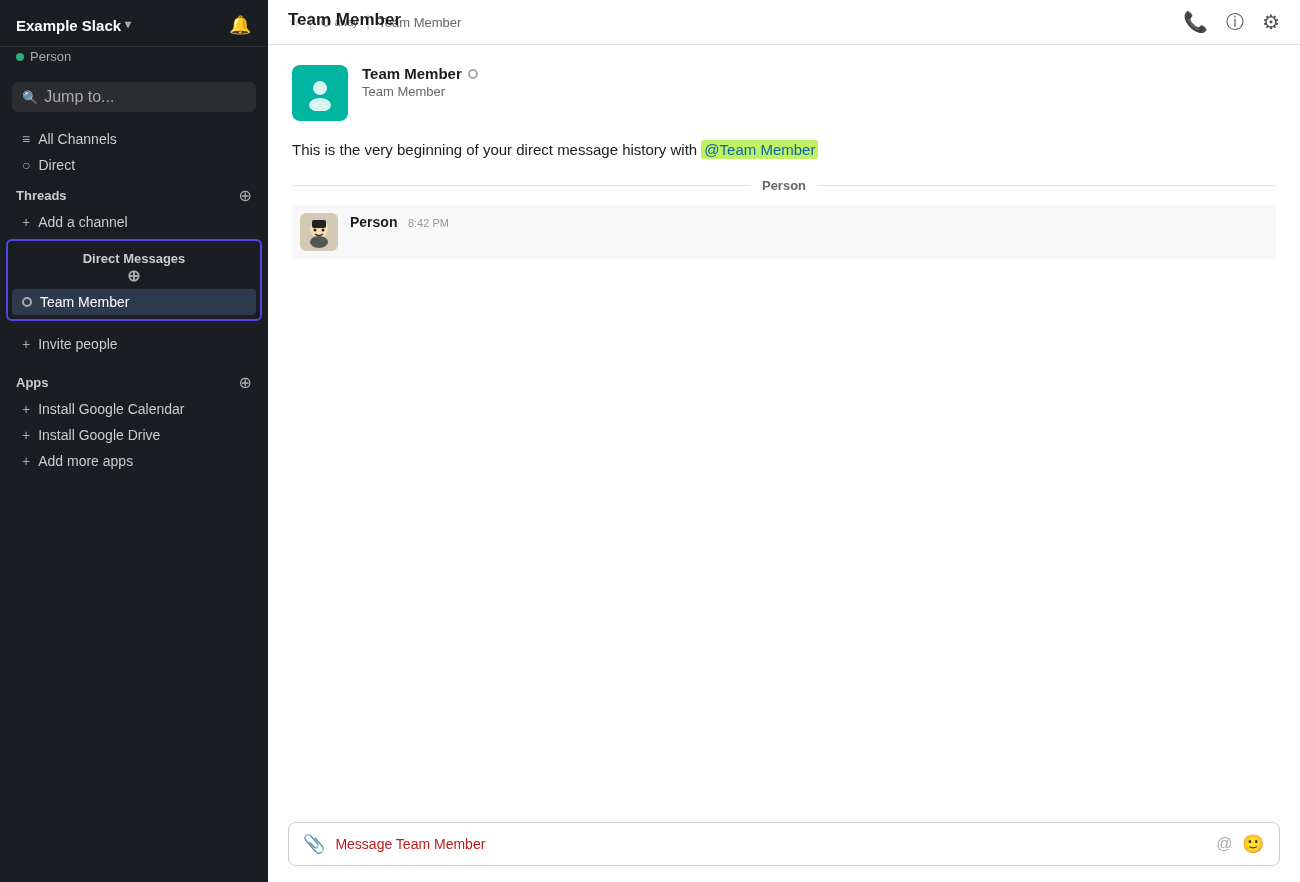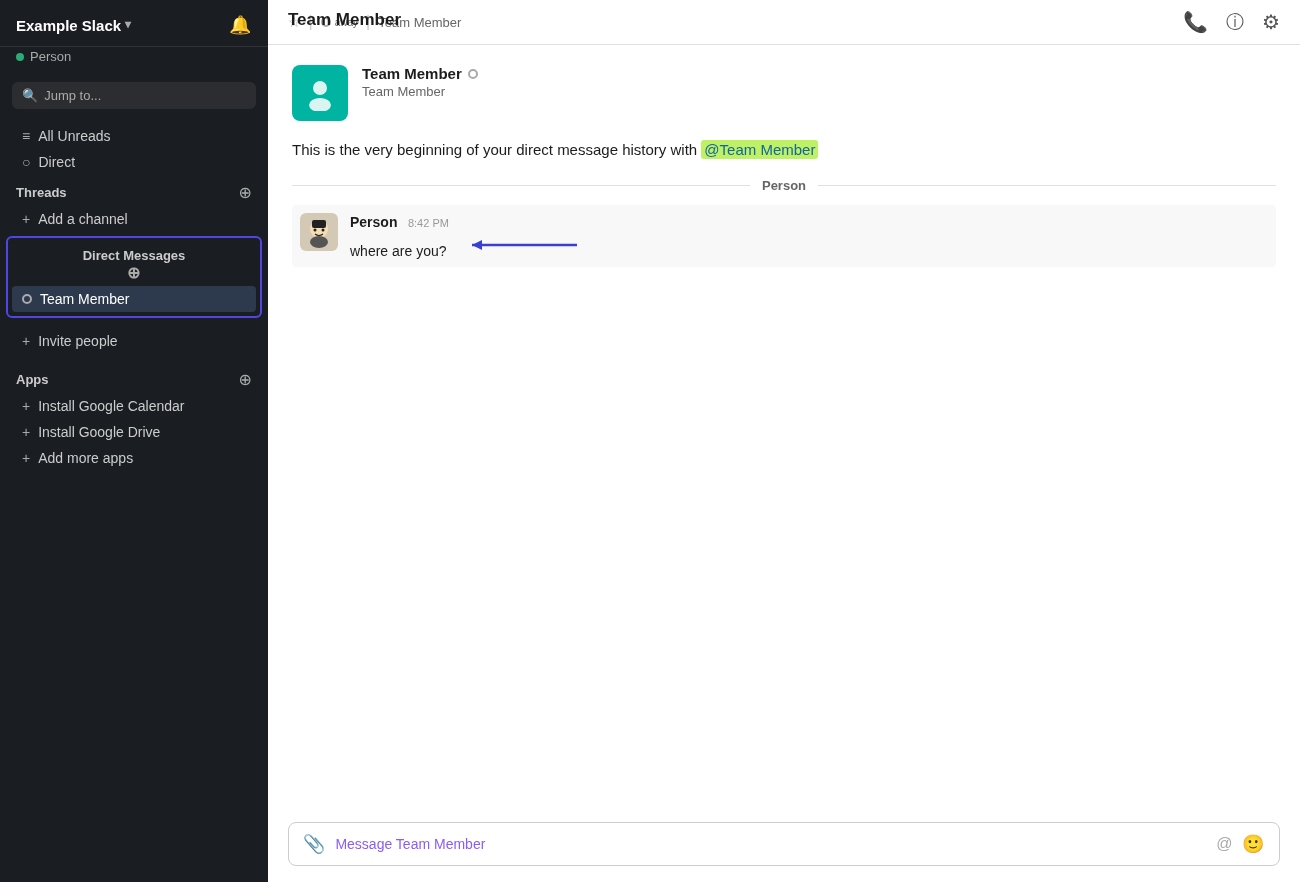--- a/index.html
+++ b/index.html
@@ -63,21 +63,21 @@
       background: #2c2d30;
       border-radius: 6px;
       display: flex;
       align-items: center;
       padding: 6px 10px;
       gap: 6px;
       cursor: pointer;
     }
 
     #search-box .search-icon { color: #aaa; font-size: 13px; }
-    #search-box .search-label { color: #aaa; font-size: 13px; }
+    #search-box .search-label { color: #aaa; font-size: 16px; }
 
     .sidebar-section-header {
       display: flex;
       align-items: center;
       justify-content: space-between;
       padding: 8px 16px 4px;
       font-size: 13px;
       color: #aaa;
       cursor: pointer;
     }
@@ -337,21 +337,21 @@
     #chat-input-box {
       border: 1px solid #ccc;
       border-radius: 8px;
       display: flex;
       align-items: center;
       padding: 10px 14px;
       gap: 10px;
     }
 
     #chat-input-box .attach-icon { color: #aaa; font-size: 18px; cursor: pointer; }
-    #chat-input-placeholder { flex: 1; font-size: 14px; color: #8b5cf6; }
+    #chat-input-placeholder { flex: 1; font-size: 14px; color: #b91c1c; }
     #chat-input-box .at-icon { color: #aaa; font-size: 16px; cursor: pointer; }
     #chat-input-box .emoji-icon { color: #aaa; font-size: 18px; cursor: pointer; }
 
     
     #chat-body::-webkit-scrollbar { width: 6px; }
     #chat-body::-webkit-scrollbar-thumb { background: #ccc; border-radius: 3px; }
 
     #sidebar::-webkit-scrollbar { width: 4px; }
     #sidebar::-webkit-scrollbar-thumb { background: #444; border-radius: 2px; }
 
@@ -375,21 +375,21 @@
     <span>Person</span>
   </div>
 
   <div id="search-box">
     <span class="search-icon">🔍</span>
     <span class="search-label">Jump to...</span>
   </div>
 
   <div class="sidebar-item">
     <span class="item-icon">≡</span>
-    <span>All Unreads</span>
+    <span>All Channels</span>
   </div>
   <div class="sidebar-item">
     <span class="item-icon">○</span>
     <span>Direct</span>
   </div>
 
   <div class="sidebar-section-header">
     <span class="section-title">Threads</span>
     <span class="add-btn">⊕</span>
   </div>
@@ -495,30 +495,20 @@
             <rect x="12" y="7" width="14" height="8" rx="2" fill="#222"></rect>
             <circle cx="15" cy="17" r="1.5" fill="#222"></circle>
             <circle cx="23" cy="17" r="1.5" fill="#222"></circle>
             <path d="M15 21 Q19 24 23 21" stroke="#222" stroke-width="1.2" fill="none"></path>
             <ellipse cx="19" cy="29" rx="9" ry="6" fill="#555"></ellipse>
           </svg>
         </div>
         <div class="msg-content">
           <span class="msg-sender">Person</span>
           <span class="msg-time">8:42 PM</span>
-          <div class="msg-text">
-            <span>where are you?</span>
-            
-            <span class="arrow-annotation">
-              <svg width="120" height="22" viewBox="0 0 120 22" xmlns="http://www.w3.org/2000/svg">
-                <line x1="115" y1="11" x2="10" y2="11" stroke="#3a3fd4" stroke-width="2.5"></line>
-                <polygon points="10,11 20,6 20,16" fill="#3a3fd4"></polygon>
-              </svg>
-            </span>
-          </div>
         </div>
 
       </div>
     </div>
 
   </div>
 
   <div id="chat-input-area">
     <div id="chat-input-box">
       <span class="attach-icon">📎</span>

